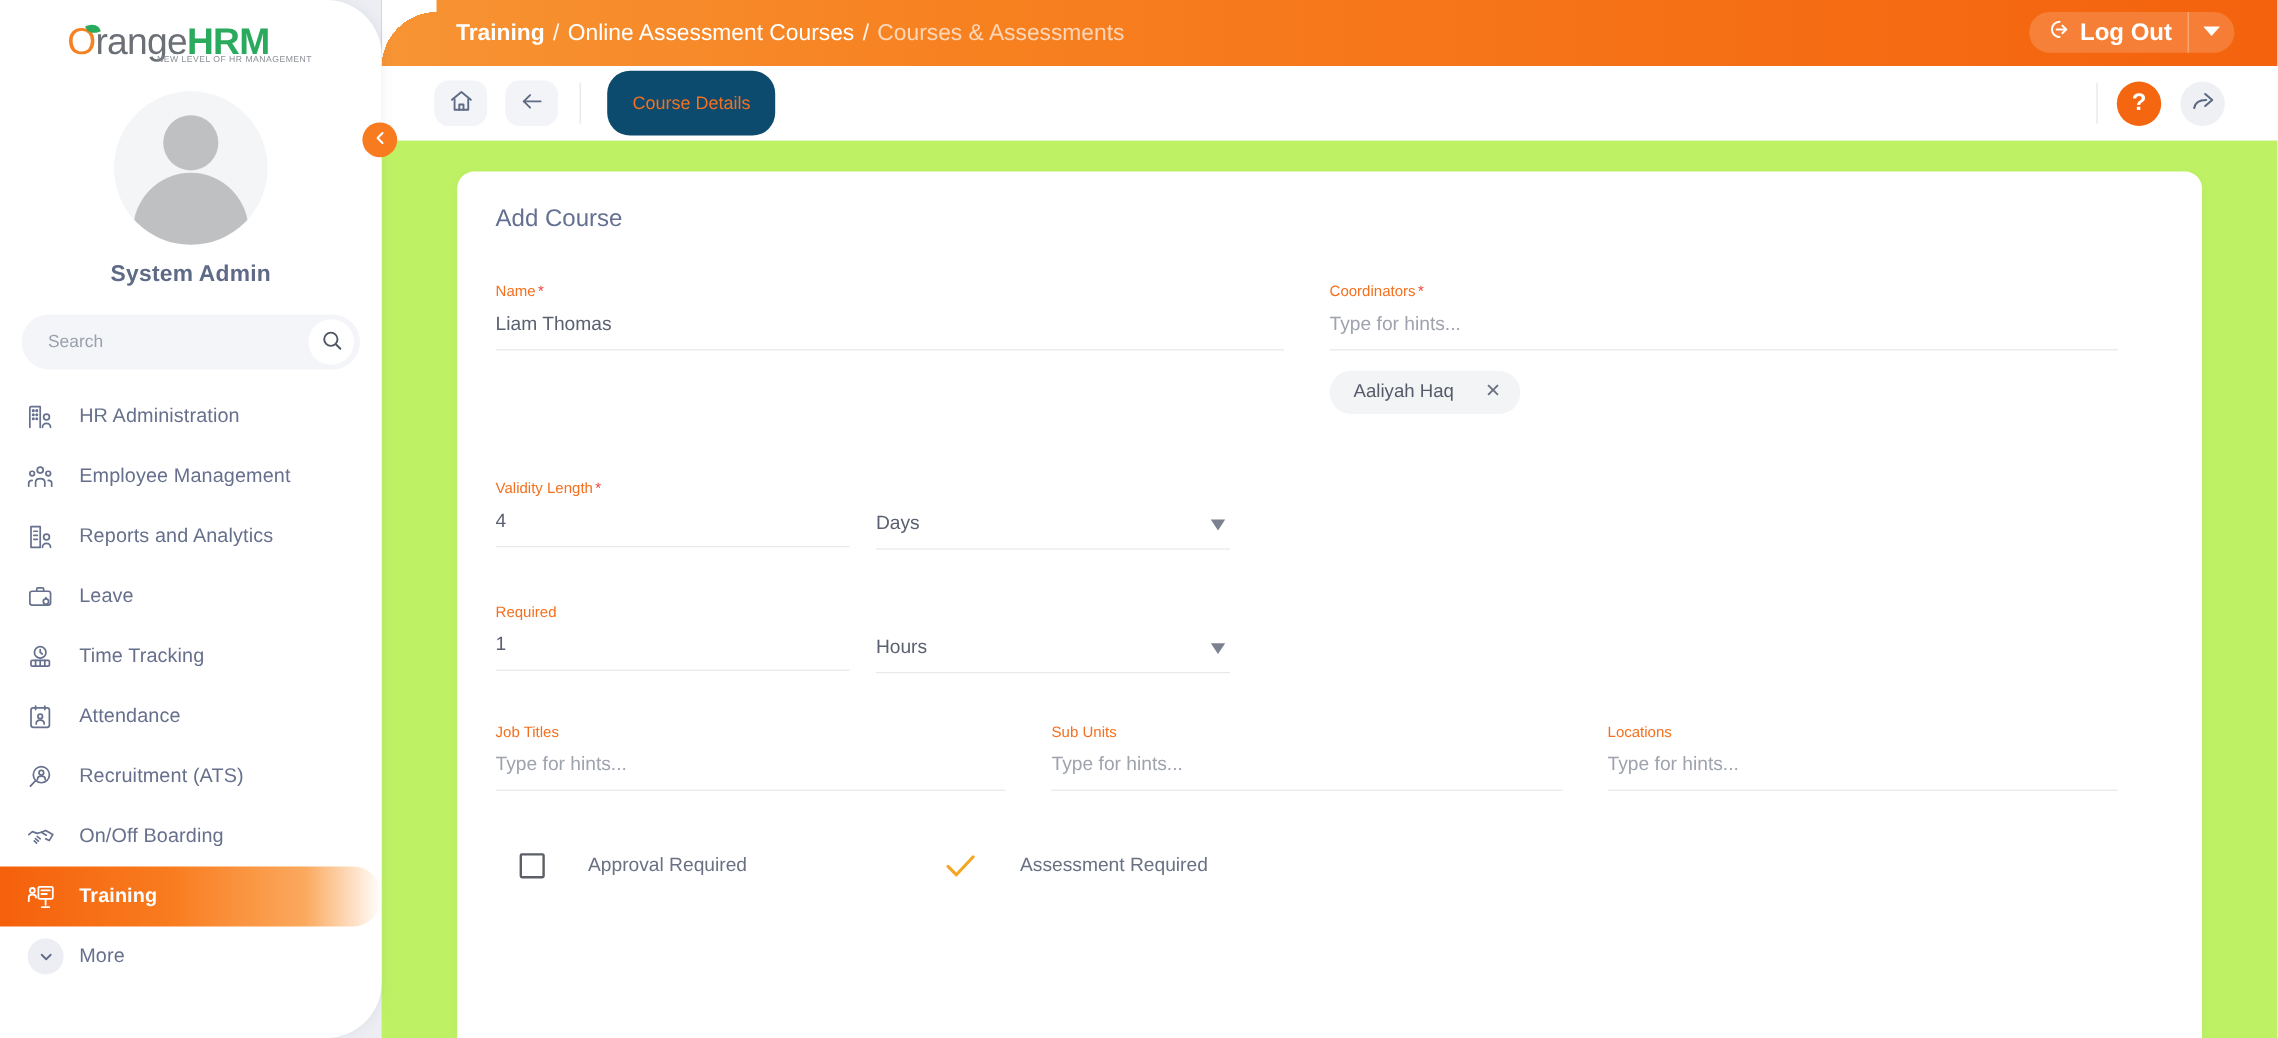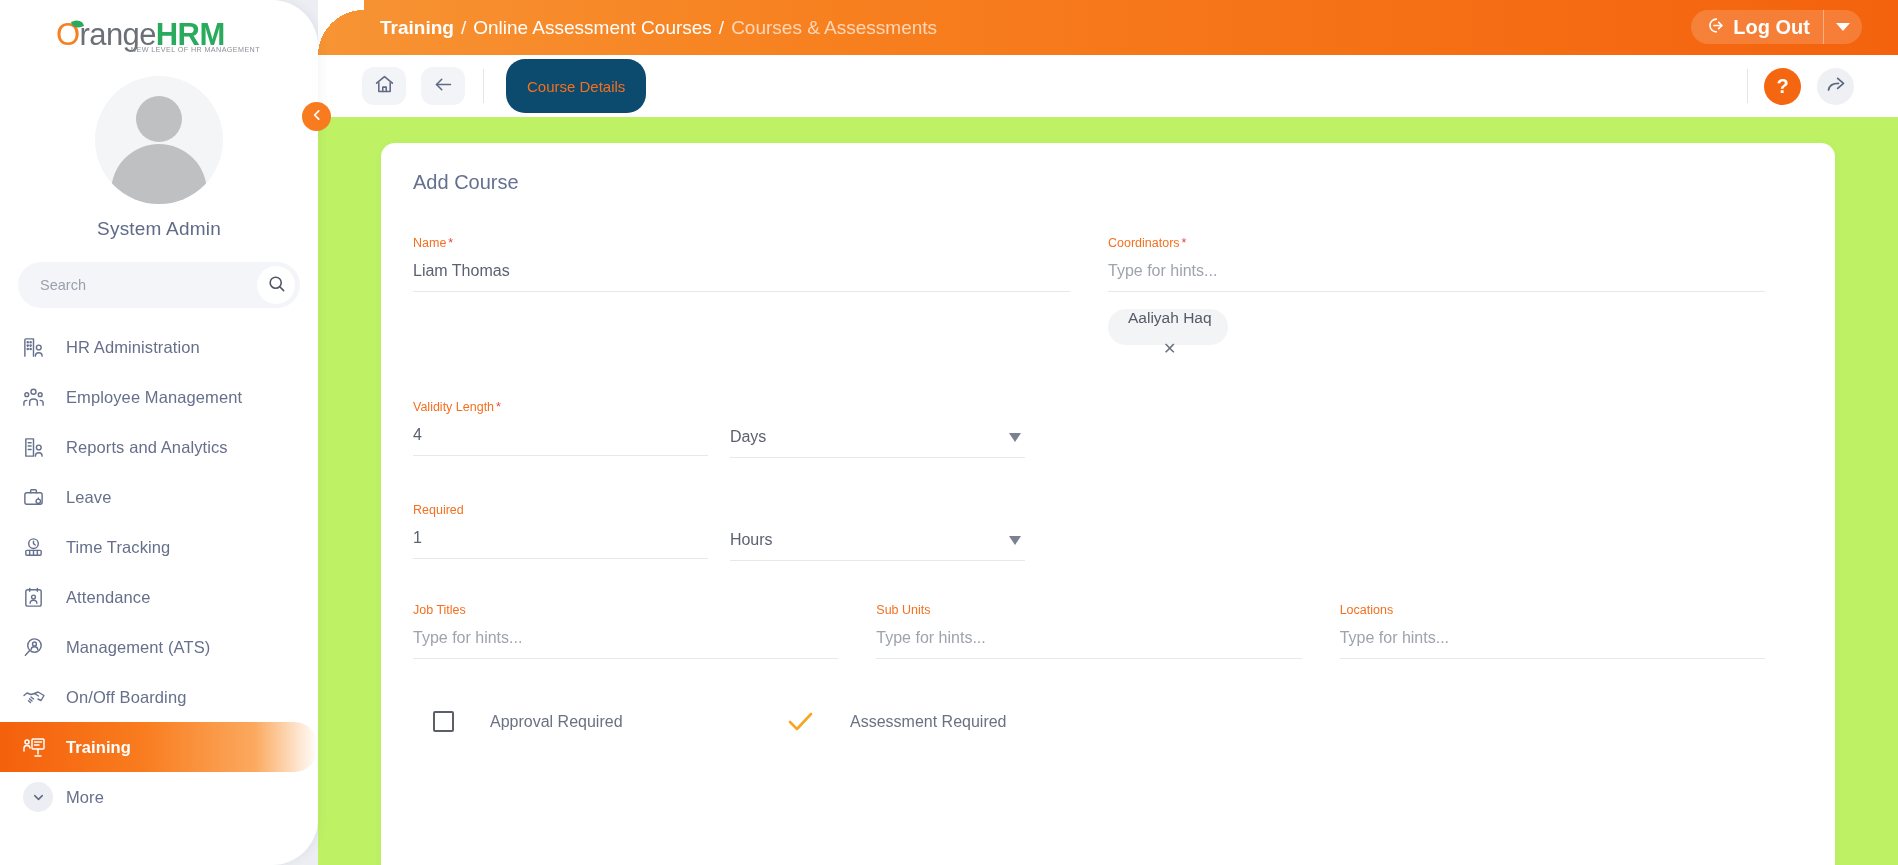--- a/index.html
+++ b/index.html
@@ -51,21 +51,21 @@
     position: absolute; left: 50%; top: 20px; transform: translateX(-50%);
     width: 46px; height: 46px; border-radius: 50%; background: #bfc0c2;
   }
   .avatar .body {
     position: absolute; left: 50%; top: 68px; transform: translateX(-50%);
     width: 96px; height: 70px; background: #bfc0c2;
     border-radius: 48px 48px 0 0;
   }
   .user-name {
     text-align: center; margin-top: 14px;
-    font-size: 19px; font-weight: 400; color: #5e6a86; letter-spacing: .2px;
+    font-size: 19px; font-weight: 700; color: #5e6a86; letter-spacing: .2px;
   }
 
   .search-box {
     margin: 22px 18px 0 18px; height: 46px;
     background: #f4f5f8; border-radius: 24px;
     display: flex; align-items: center; position: relative;
   }
   .search-input {
     border: 0; background: transparent; outline: none;
     padding-left: 22px; font-size: 14.5px; color: #8d93a1;
@@ -215,22 +215,22 @@
   }
   .select-value { font-size: 16px; color: #5b6170; }
   .caret-down {
     width: 0; height: 0; border-left: 6px solid transparent;
     border-right: 6px solid transparent; border-top: 9px solid #7b818e;
   }
 
   .chips { margin-top: 17px; display: flex; gap: 10px; }
   .chip {
     background: #f3f4f6; border-radius: 20px; height: 36px;
-    display: flex; align-items: center; gap: 14px; padding: 0 16px 0 20px;
-    font-size: 15.5px; color: #555b68; flex-direction: column;
+    display: flex; align-items: center; gap: 26px; padding: 0 16px 0 20px;
+    font-size: 15.5px; color: #555b68;
   }
   .chip-x { cursor: pointer; color: #6b7180; font-size: 16px; line-height: 1; }
 
   .mt-a { margin-top: 55px; }
   .mt-b { margin-top: 45px; }
   .mt-c { margin-top: 42px; }
   .mt-d { margin-top: 52px; }
 
   .check-row { display: flex; align-items: center; }
   .check-cell { display: flex; align-items: center; gap: 36px; }
@@ -547,21 +547,21 @@
 
       <div class="nav-item">
         <span class="nav-ico">
           <svg width="23" height="23" viewBox="0 0 24 24" fill="none" stroke="currentColor" stroke-width="1.5" stroke-linecap="round" stroke-linejoin="round">
             <circle cx="13" cy="10" r="7"></circle>
               <circle cx="13" cy="8.3" r="2"></circle>
             <path d="M9.6 14.2c0-1.8 1.5-2.9 3.4-2.9s3.4 1.1 3.4 2.9"></path>
             <line x1="7.8" y1="15.4" x2="3.5" y2="20"></line>
           </svg>
         </span>
-        <span class="nav-label">Management (ATS)</span>
+        <span class="nav-label">Recruitment (ATS)</span>
       </div>
 
       <div class="nav-item">
         <span class="nav-ico">
           <svg width="24" height="24" viewBox="0 0 24 24" fill="none" stroke="currentColor" stroke-width="1.4" stroke-linecap="round" stroke-linejoin="round">
             <path d="M2 10.5l3-2.5 4 1.5 3.5-1 4 2.5"></path>
             <path d="M12.5 8.5l3.5-1.5 6 3.5-3 5-3-1.5"></path>
             <path d="M9 12l2.5 2M7.5 13.8L10 16M6.5 15.8L8.5 17.6"></path>
           </svg>
         </span>

